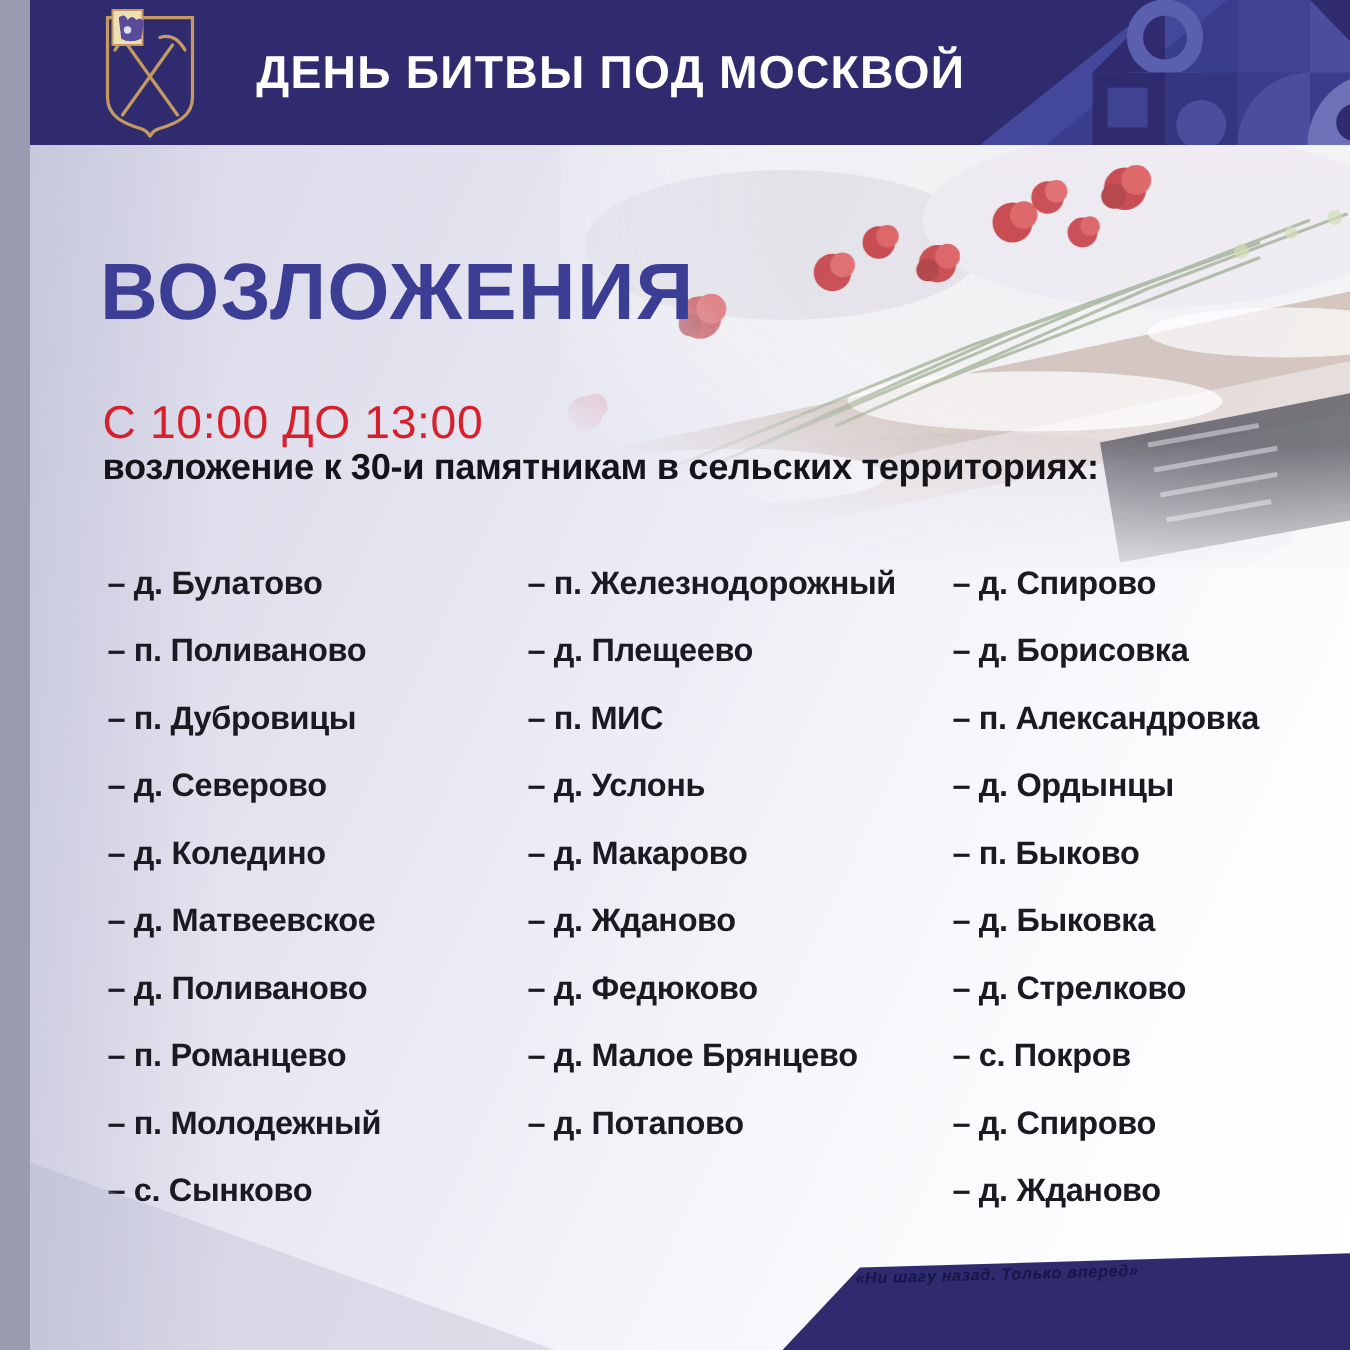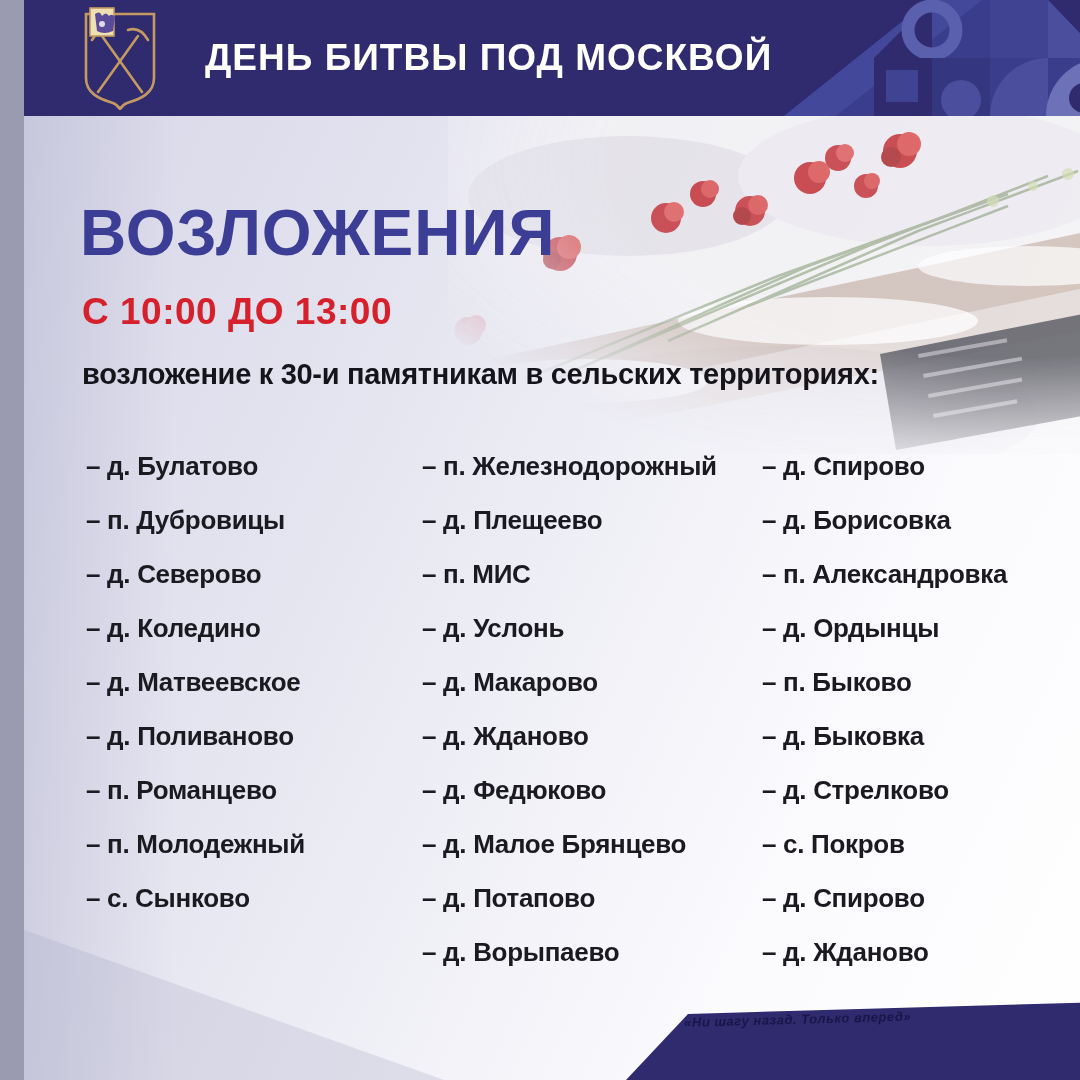--- a/index.html
+++ b/index.html
@@ -30,22 +30,22 @@
     position:absolute;top:116px;right:0;width:656px;height:338px;opacity:.85;
     -webkit-mask-image:radial-gradient(135% 125% at 86% 14%,#000 46%,transparent 76%);
     mask-image:radial-gradient(135% 125% at 86% 14%,#000 46%,transparent 76%);
   }
   
   .main-title{
     position:absolute;left:56px;top:196px;
     color:#3c3e95;font-size:64px;font-weight:800;letter-spacing:1px;white-space:nowrap;
   }
   .time-range{
-    position:absolute;left:58px;top:291px;
-    color:#d6202b;font-size:37px;font-weight:700;letter-spacing:.5px;white-space:nowrap;
+    position:absolute;left:58px;top:317px;
+    color:#d6202b;font-size:37px;font-weight:400;letter-spacing:.5px;white-space:nowrap;
   }
   .subtitle{
     position:absolute;left:58px;top:358px;
     color:#14141a;font-size:29px;font-weight:700;letter-spacing:-.3px;white-space:nowrap;
   }
   
   .list{
     position:absolute;left:62px;top:452px;right:30px;
     display:grid;grid-template-columns:336px 340px 1fr;
   }
@@ -203,40 +203,40 @@
     <div class="header-title">ДЕНЬ БИТВЫ ПОД МОСКВОЙ</div>
   </div>
 
   <div class="main-title">ВОЗЛОЖЕНИЯ</div>
   <div class="time-range">С 10:00 ДО 13:00</div>
   <div class="subtitle">возложение к 30-и памятникам в сельских территориях:</div>
 
   <div class="list">
     <div class="col">
         <div class="li">– д. Булатово</div>
+        <div class="li">– п. Поливаново</div>
         <div class="li">– п. Дубровицы</div>
         <div class="li">– д. Северово</div>
         <div class="li">– д. Коледино</div>
         <div class="li">– д. Матвеевское</div>
         <div class="li">– д. Поливаново</div>
         <div class="li">– п. Романцево</div>
         <div class="li">– п. Молодежный</div>
         <div class="li">– с. Сынково</div>
       </div>
     <div class="col">
         <div class="li">– п. Железнодорожный</div>
         <div class="li">– д. Плещеево</div>
         <div class="li">– п. МИС</div>
         <div class="li">– д. Услонь</div>
         <div class="li">– д. Макарово</div>
         <div class="li">– д. Жданово</div>
         <div class="li">– д. Федюково</div>
         <div class="li">– д. Малое Брянцево</div>
         <div class="li">– д. Потапово</div>
-        <div class="li">– д. Ворыпаево</div>
       </div>
     <div class="col">
         <div class="li">– д. Спирово</div>
         <div class="li">– д. Борисовка</div>
         <div class="li">– п. Александровка</div>
         <div class="li">– д. Ордынцы</div>
         <div class="li">– п. Быково</div>
         <div class="li">– д. Быковка</div>
         <div class="li">– д. Стрелково</div>
         <div class="li">– с. Покров</div>

